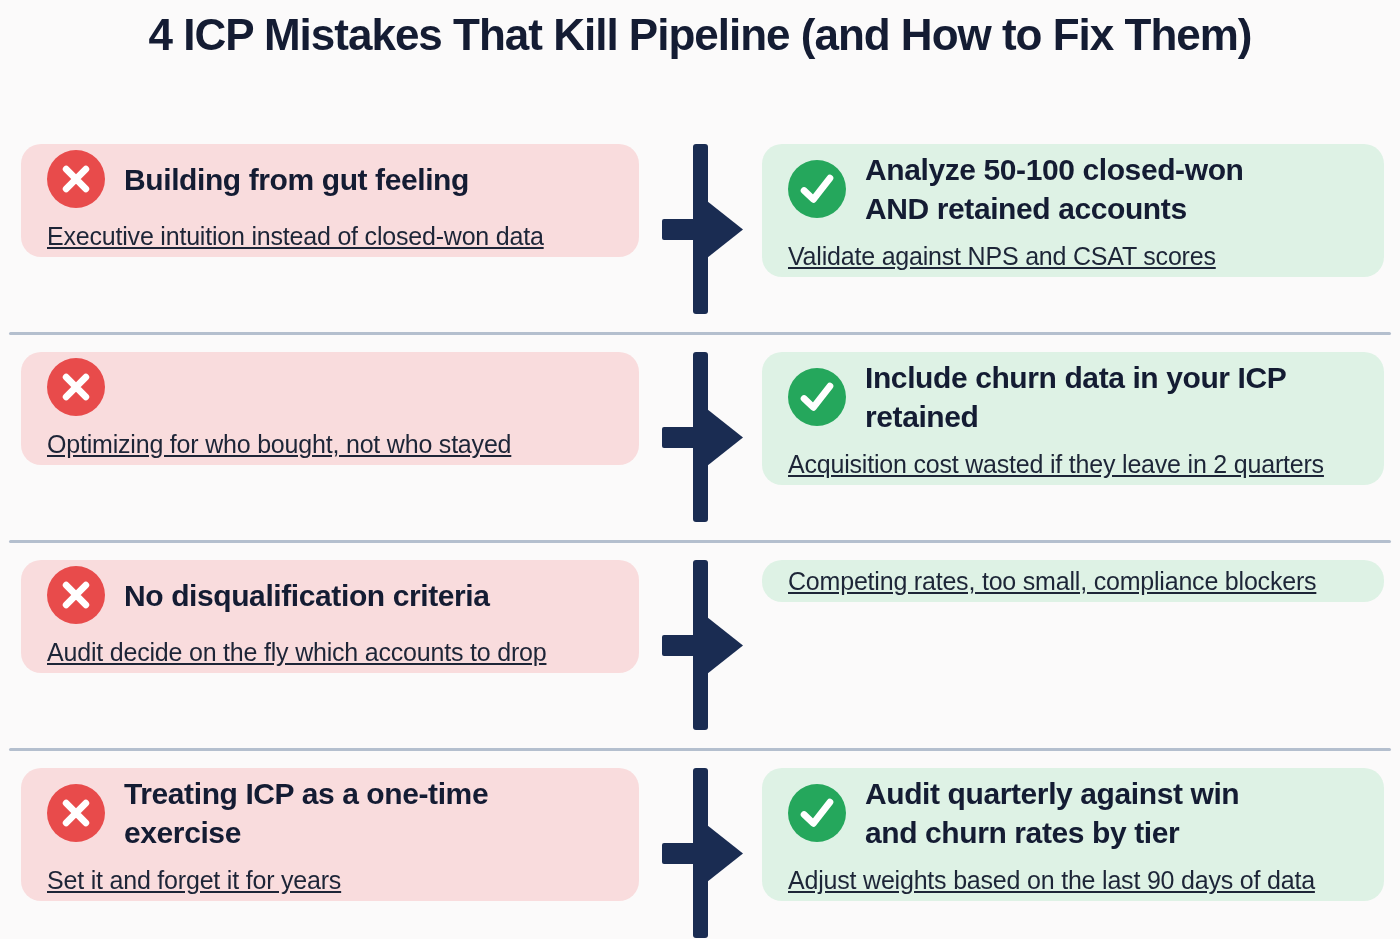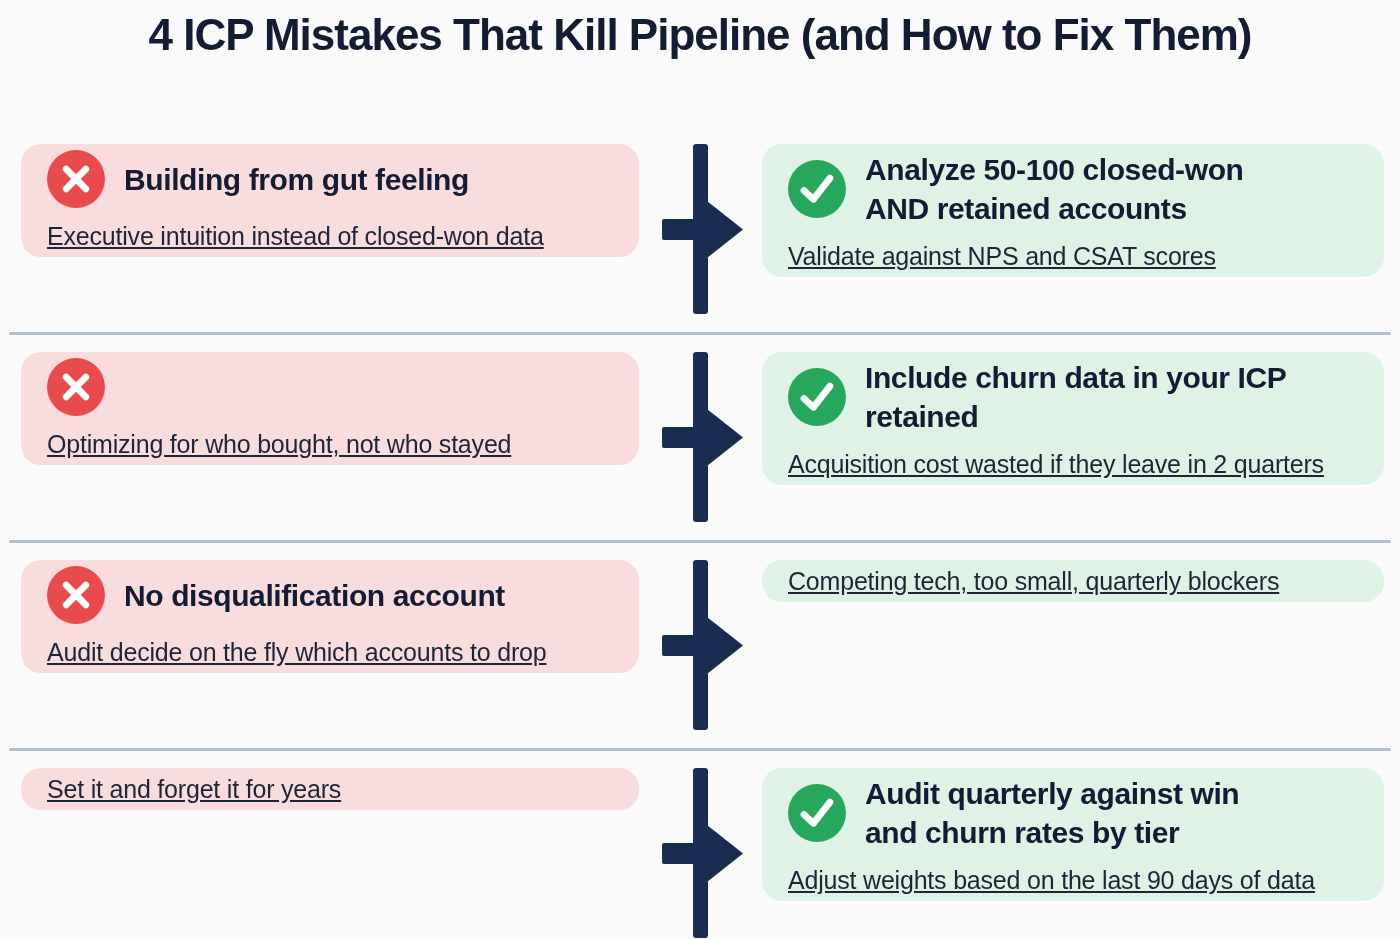--- a/index.html
+++ b/index.html
@@ -165,40 +165,48 @@
 
   <div class="divider"></div>
 
   <div class="row">
     <div class="card mistake">
       <div class="card-top">
         <svg class="badge" viewBox="0 0 56 56">
           <circle cx="28" cy="28" r="28" fill="var(--mistake_icon, #e84b4b)"></circle>
           <path d="M18.5 18.5 L37.5 37.5 M37.5 18.5 L18.5 37.5" stroke="#ffffff" stroke-width="6.5" stroke-linecap="round" fill="none"></path>
         </svg>
-        <div class="card-title">No disqualification account</div>
+        <div class="card-title">No disqualification criteria</div>
       </div>
       <div class="card-sub">Audit decide on the fly which accounts to drop</div>
     </div>
     <div class="arrow-zone">
       <svg viewBox="0 0 123 170" width="123" height="170">
         <rect x="54" y="0" width="15" height="170" rx="3" fill="var(--arrow, #1a2c52)"></rect>
         <rect x="23" y="75" width="47" height="21" rx="2" fill="var(--arrow, #1a2c52)"></rect>
         <polygon points="68,57 104,85.5 68,114" fill="var(--arrow, #1a2c52)"></polygon>
       </svg>
     </div>
     <div class="card fix">
-      <div class="card-sub">Competing tech, too small, quarterly blockers</div>
+      <div class="card-sub">Competing rates, too small, compliance blockers</div>
     </div>
   </div>
 
   <div class="divider"></div>
 
   <div class="row">
     <div class="card mistake">
+      <div class="card-top">
+        <svg class="badge" viewBox="0 0 56 56">
+          <circle cx="28" cy="28" r="28" fill="var(--mistake_icon, #e84b4b)"></circle>
+          <path d="M18.5 18.5 L37.5 37.5 M37.5 18.5 L18.5 37.5" stroke="#ffffff" stroke-width="6.5" stroke-linecap="round" fill="none"></path>
+        </svg>
+        <div class="card-title">Treating ICP as a one-time
+exercise</div>
+      </div>
       <div class="card-sub">Set it and forget it for years</div>
     </div>
     <div class="arrow-zone">
       <svg viewBox="0 0 123 170" width="123" height="170">
         <rect x="54" y="0" width="15" height="170" rx="3" fill="var(--arrow, #1a2c52)"></rect>
         <rect x="23" y="75" width="47" height="21" rx="2" fill="var(--arrow, #1a2c52)"></rect>
         <polygon points="68,57 104,85.5 68,114" fill="var(--arrow, #1a2c52)"></polygon>
       </svg>
     </div>
     <div class="card fix">

